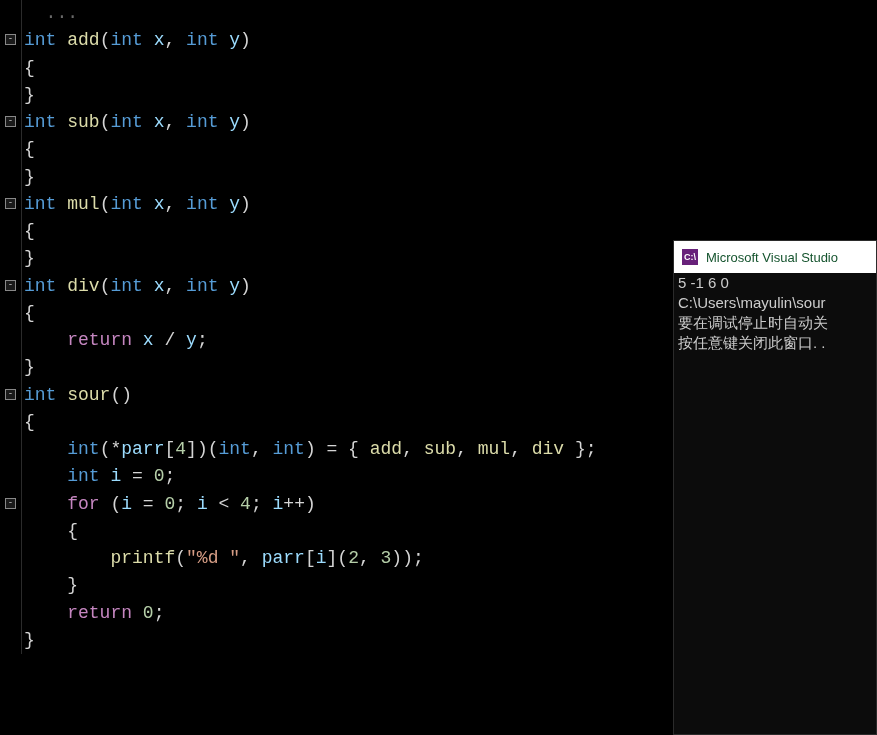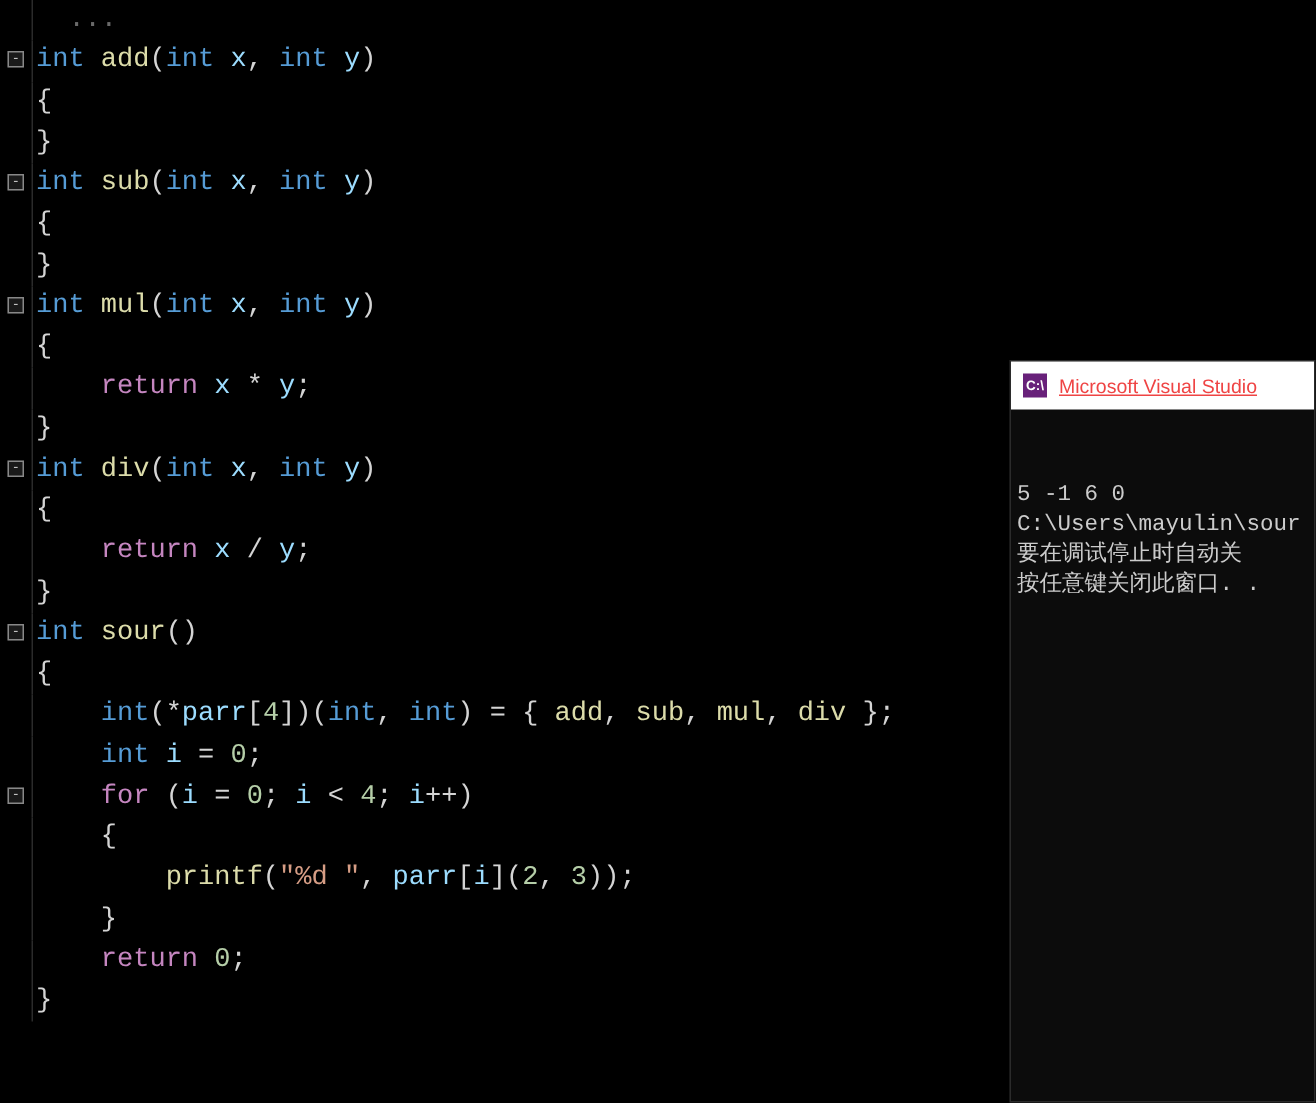--- a/index.html
+++ b/index.html
@@ -81,50 +81,47 @@
     background: #68217a;
     display: flex;
     align-items: center;
     justify-content: center;
     color: #fff;
     font-size: 9px;
     font-weight: bold;
     font-family: sans-serif;
   }
   .console-title {
-    color: #ef4444;
+    color: #14532d;
     font-family: "Segoe UI", sans-serif;
     font-size: 13px;
     white-space: nowrap;
-    text-decoration: underline;
   }
   .console-body {
     padding: 0 4px;
     color: #cccccc;
-    font-family: Liberation Mono, monospace;
+    font-family: Liberation Sans, sans-serif;
     font-size: 15px;
     line-height: 20px;
     white-space: pre;
-    margin-top: 47px;
   }
 </style>
 </head>
 <body>
 
 <div class="editor" id="editor">
     <div class="line"><div class="gutter"></div><span class="dim">  ...</span></div>
     <div class="line"><div class="gutter"><div class="fold">-</div></div><span class="kw">int</span><span class="pun"> </span><span class="fn">add</span><span class="pun">(</span><span class="kw">int</span><span class="pun"> </span><span class="var">x</span><span class="pun">, </span><span class="kw">int</span><span class="pun"> </span><span class="var">y</span><span class="pun">)</span></div>
     <div class="line"><div class="gutter"></div><span class="pun">{</span></div>
     <div class="line"><div class="gutter"></div><span class="pun">}</span></div>
     <div class="line"><div class="gutter"><div class="fold">-</div></div><span class="kw">int</span><span class="pun"> </span><span class="fn">sub</span><span class="pun">(</span><span class="kw">int</span><span class="pun"> </span><span class="var">x</span><span class="pun">, </span><span class="kw">int</span><span class="pun"> </span><span class="var">y</span><span class="pun">)</span></div>
     <div class="line"><div class="gutter"></div><span class="pun">{</span></div>
     <div class="line"><div class="gutter"></div><span class="pun">}</span></div>
     <div class="line"><div class="gutter"><div class="fold">-</div></div><span class="kw">int</span><span class="pun"> </span><span class="fn">mul</span><span class="pun">(</span><span class="kw">int</span><span class="pun"> </span><span class="var">x</span><span class="pun">, </span><span class="kw">int</span><span class="pun"> </span><span class="var">y</span><span class="pun">)</span></div>
     <div class="line"><div class="gutter"></div><span class="pun">{</span></div>
-    <div class="line"><div class="gutter"></div><span class="pun">    </span><span class="op">return</span><span class="pun"> </span><span class="var">x</span><span class="pun"> * </span><span class="var">y</span><span class="pun">;</span></div>
     <div class="line"><div class="gutter"></div><span class="pun">}</span></div>
     <div class="line"><div class="gutter"><div class="fold">-</div></div><span class="kw">int</span><span class="pun"> </span><span class="fn">div</span><span class="pun">(</span><span class="kw">int</span><span class="pun"> </span><span class="var">x</span><span class="pun">, </span><span class="kw">int</span><span class="pun"> </span><span class="var">y</span><span class="pun">)</span></div>
     <div class="line"><div class="gutter"></div><span class="pun">{</span></div>
     <div class="line"><div class="gutter"></div><span class="pun">    </span><span class="op">return</span><span class="pun"> </span><span class="var">x</span><span class="pun"> / </span><span class="var">y</span><span class="pun">;</span></div>
     <div class="line"><div class="gutter"></div><span class="pun">}</span></div>
     <div class="line"><div class="gutter"><div class="fold">-</div></div><span class="kw">int</span><span class="pun"> </span><span class="fn">sour</span><span class="pun">()</span></div>
     <div class="line"><div class="gutter"></div><span class="pun">{</span></div>
     <div class="line"><div class="gutter"></div><span class="pun">    </span><span class="kw">int</span><span class="pun">(*</span><span class="var">parr</span><span class="pun">[</span><span class="num">4</span><span class="pun">])(</span><span class="kw">int</span><span class="pun">, </span><span class="kw">int</span><span class="pun">) = { </span><span class="fn">add</span><span class="pun">, </span><span class="fn">sub</span><span class="pun">, </span><span class="fn">mul</span><span class="pun">, </span><span class="fn">div</span><span class="pun"> };</span></div>
     <div class="line"><div class="gutter"></div><span class="pun">    </span><span class="kw">int</span><span class="pun"> </span><span class="var">i</span><span class="pun"> = </span><span class="num">0</span><span class="pun">;</span></div>
     <div class="line"><div class="gutter"><div class="fold">-</div></div><span class="pun">    </span><span class="op">for</span><span class="pun"> (</span><span class="var">i</span><span class="pun"> = </span><span class="num">0</span><span class="pun">; </span><span class="var">i</span><span class="pun"> &lt; </span><span class="num">4</span><span class="pun">; </span><span class="var">i</span><span class="pun">++)</span></div>

